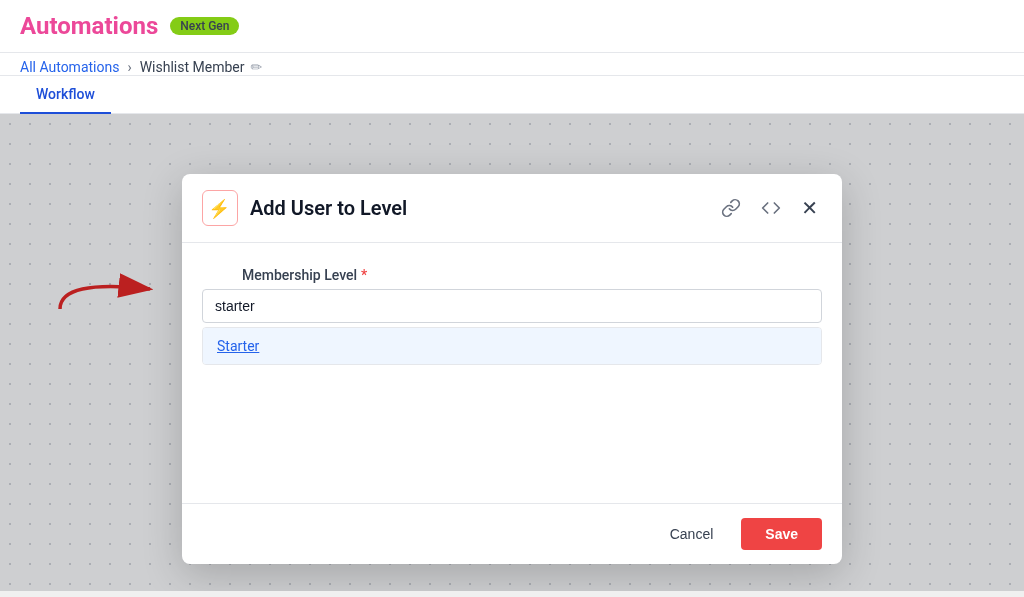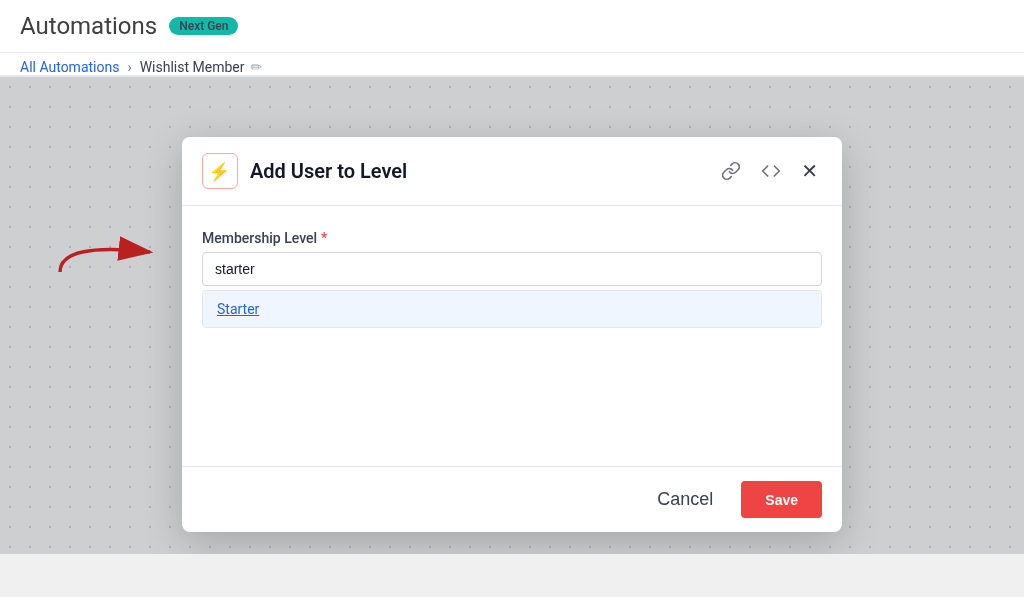--- a/index.html
+++ b/index.html
@@ -16,25 +16,25 @@
     .top-header {
       background: #fff;
       padding: 12px 20px;
       display: flex;
       align-items: center;
       gap: 12px;
       border-bottom: 1px solid #e5e7eb;
     }
     .page-title {
       font-size: 24px;
-      font-weight: 400;
-      color: #404040;
+      font-weight: 700;
+      color: #ec4899;
     }
     .badge-next-gen {
-      background: #14b8a6;
+      background: #84cc16;
       color: #374151;
       font-size: 12px;
       font-weight: 500;
       padding: 2px 10px;
       border-radius: 12px;
     }
 
     
     .breadcrumb-bar {
       background: #fff;
@@ -214,20 +214,21 @@
       min-height: 260px;
     }
     .field-label {
       font-size: 14px;
       font-weight: 500;
       color: #374151;
       margin-bottom: 6px;
       display: flex;
       align-items: center;
       gap: 4px;
+      margin-left: 40px;
     }
     .required-star {
       color: #ef4444;
     }
     .text-input {
       width: 100%;
       padding: 8px 12px;
       border: 1px solid #d1d5db;
       border-radius: 4px;
       font-size: 14px;
@@ -254,21 +255,21 @@
       display: flex;
       justify-content: flex-end;
       gap: 12px;
       padding: 14px 20px;
       border-top: 1px solid #e5e7eb;
     }
     .btn-cancel {
       background: none;
       border: none;
       color: #374151;
-      font-size: 18px;
+      font-size: 14px;
       font-weight: 500;
       padding: 8px 16px;
       cursor: pointer;
       border-radius: 4px;
       text-align: center;
     }
     .btn-save {
       background: #ef4444;
       color: #fff;
       border: none;
@@ -300,20 +301,23 @@
 <div class="breadcrumb-bar">
   <a class="breadcrumb-link" href="#">All Automations</a>
   <span class="breadcrumb-separator">›</span>
   <span class="breadcrumb-current">
     <span>Wishlist Member</span>
     <span class="edit-icon">✏</span>
   </span>
 </div>
 
 <div class="tabs-bar">
+  <div class="tab active">
+    <span>Workflow</span>
+  </div>
 </div>
 
 <div class="main-content">
 
   <svg class="red-arrow" viewBox="0 0 120 55" xmlns="http://www.w3.org/2000/svg">
     <defs>
       <marker id="arrowhead" markerWidth="10" markerHeight="7" refX="9" refY="3.5" orient="auto">
         <polygon points="0 0, 10 3.5, 0 7" fill="#dc2626"></polygon>
       </marker>
     </defs>

